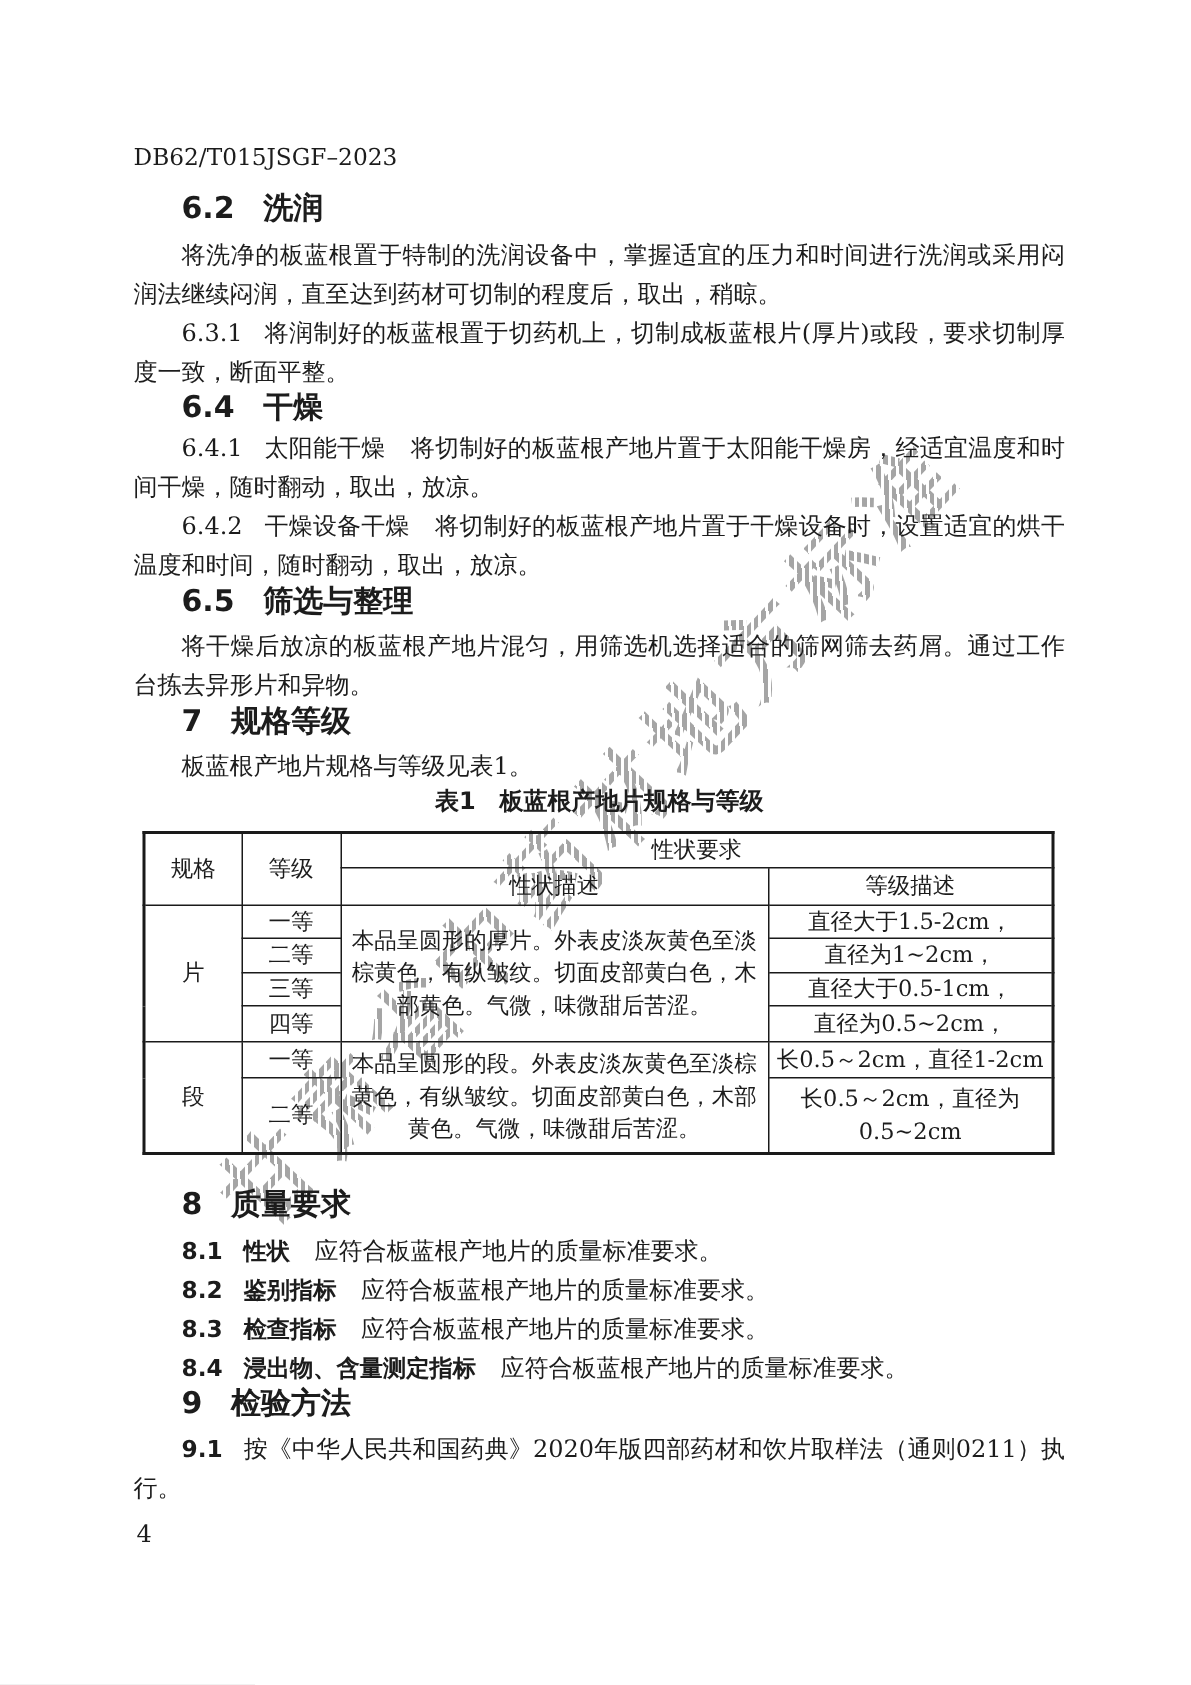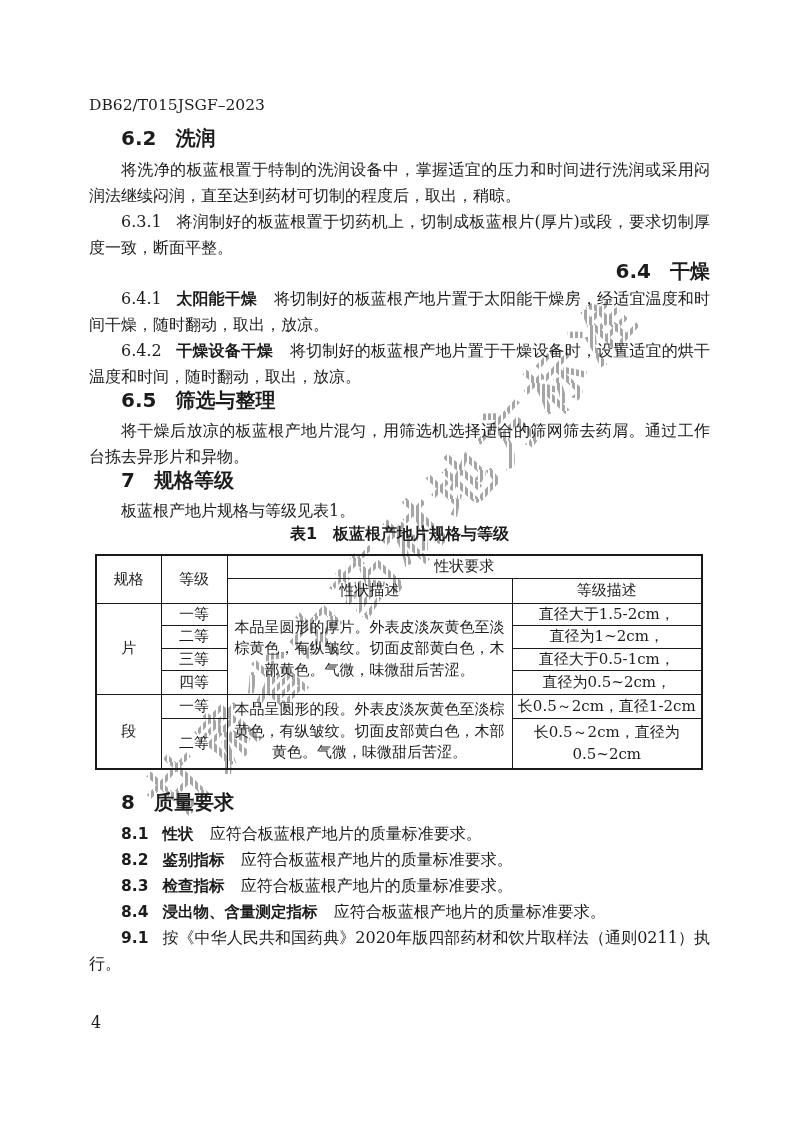--- a/index.html
+++ b/index.html
@@ -53,27 +53,27 @@
     margin:0;
   }
   .hn { margin-right:0.95em; }
   p.body {
     font-size:16px; line-height:26px;
     text-align:justify;
     text-indent:2em;
     margin:0;
   }
   .cnum  { margin-right:0.9em; }
-  .clabel{ margin-right:1.05em;font-weight:bold; }
+  .clabel{ margin-right:1.05em; }
   .bold-sans {
     font-family:"DejaVu Sans", sans-serif;
     font-weight:bold;
     font-size:15.5px;
   }
-  .mb1{margin-bottom:1px;} .mb3{margin-bottom:3px;} .mb5{margin-bottom:5px;text-align:right;}
+  .mb1{margin-bottom:1px;} .mb3{margin-bottom:3px;} .mb5{margin-bottom:5px;}
   .mb7{margin-bottom:7px;} .mb8{margin-bottom:8px;} .mb9{margin-bottom:9px;} .mt7{margin-top:22px;}
   .short { line-height:20px; text-align:left; }
   
   .tbl-title {
     font-family:"DejaVu Sans", sans-serif;
     font-weight:bold;
     font-size:16px; line-height:20px;
     text-align:center;
     margin:0 0 10px 0;
   }
@@ -181,19 +181,20 @@
       </tbody>
     </table>
 
     <div class="h mt7 mb9"><span class="hn">8</span><span>质量要求</span></div>
 
     <p class="body short mb8"><span class="cnum bold-sans">8.1</span><span class="clabel bold-sans">性状</span><span>应符合板蓝根产地片的质量标准要求。</span></p>
     <p class="body short mb8"><span class="cnum bold-sans">8.2</span><span class="clabel bold-sans">鉴别指标</span><span>应符合板蓝根产地片的质量标准要求。</span></p>
     <p class="body short mb8"><span class="cnum bold-sans">8.3</span><span class="clabel bold-sans">检查指标</span><span>应符合板蓝根产地片的质量标准要求。</span></p>
     <p class="body short mb7"><span class="cnum bold-sans">8.4</span><span class="clabel bold-sans">浸出物、含量测定指标</span><span>应符合板蓝根产地片的质量标准要求。</span></p>
 
+    <div class="h mb8"><span class="hn">9</span><span>检验方法</span></div>
     <p class="body short"><span class="cnum bold-sans">9.1</span><span>按《中华人民共和国药典》2020年版四部药材和饮片取样法（通则0211）执行。</span></p>
 
   </div>
 
   <div class="pageno">4</div>
 
 </div>
 
 </body></html>

